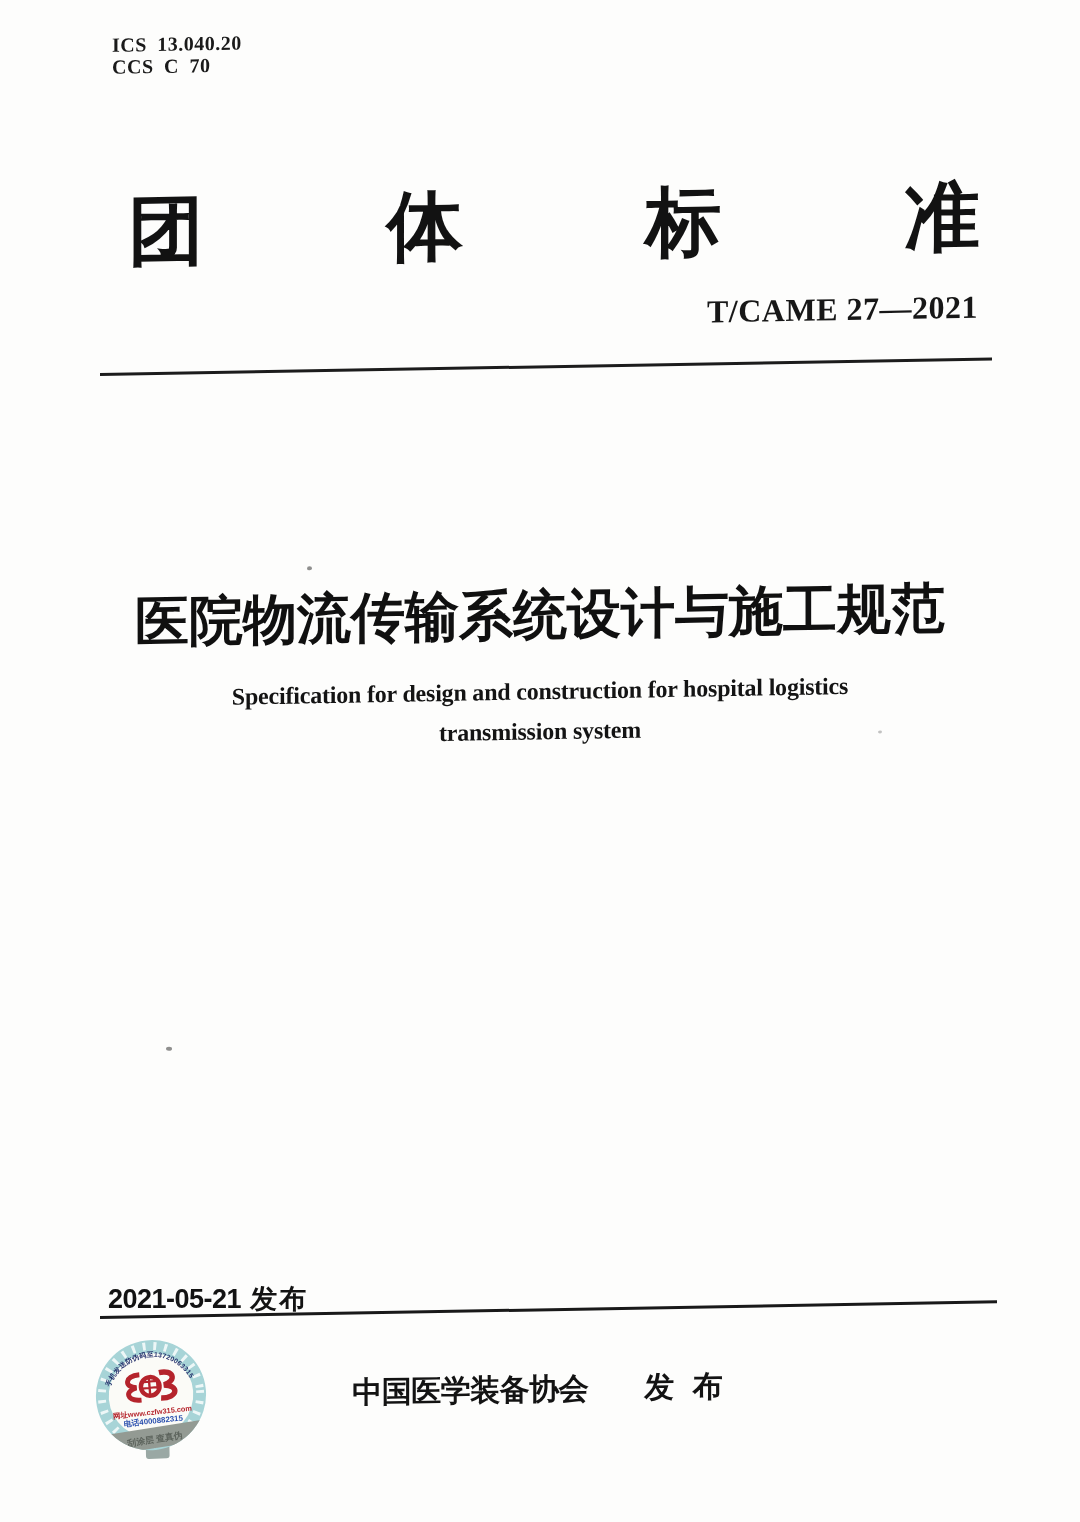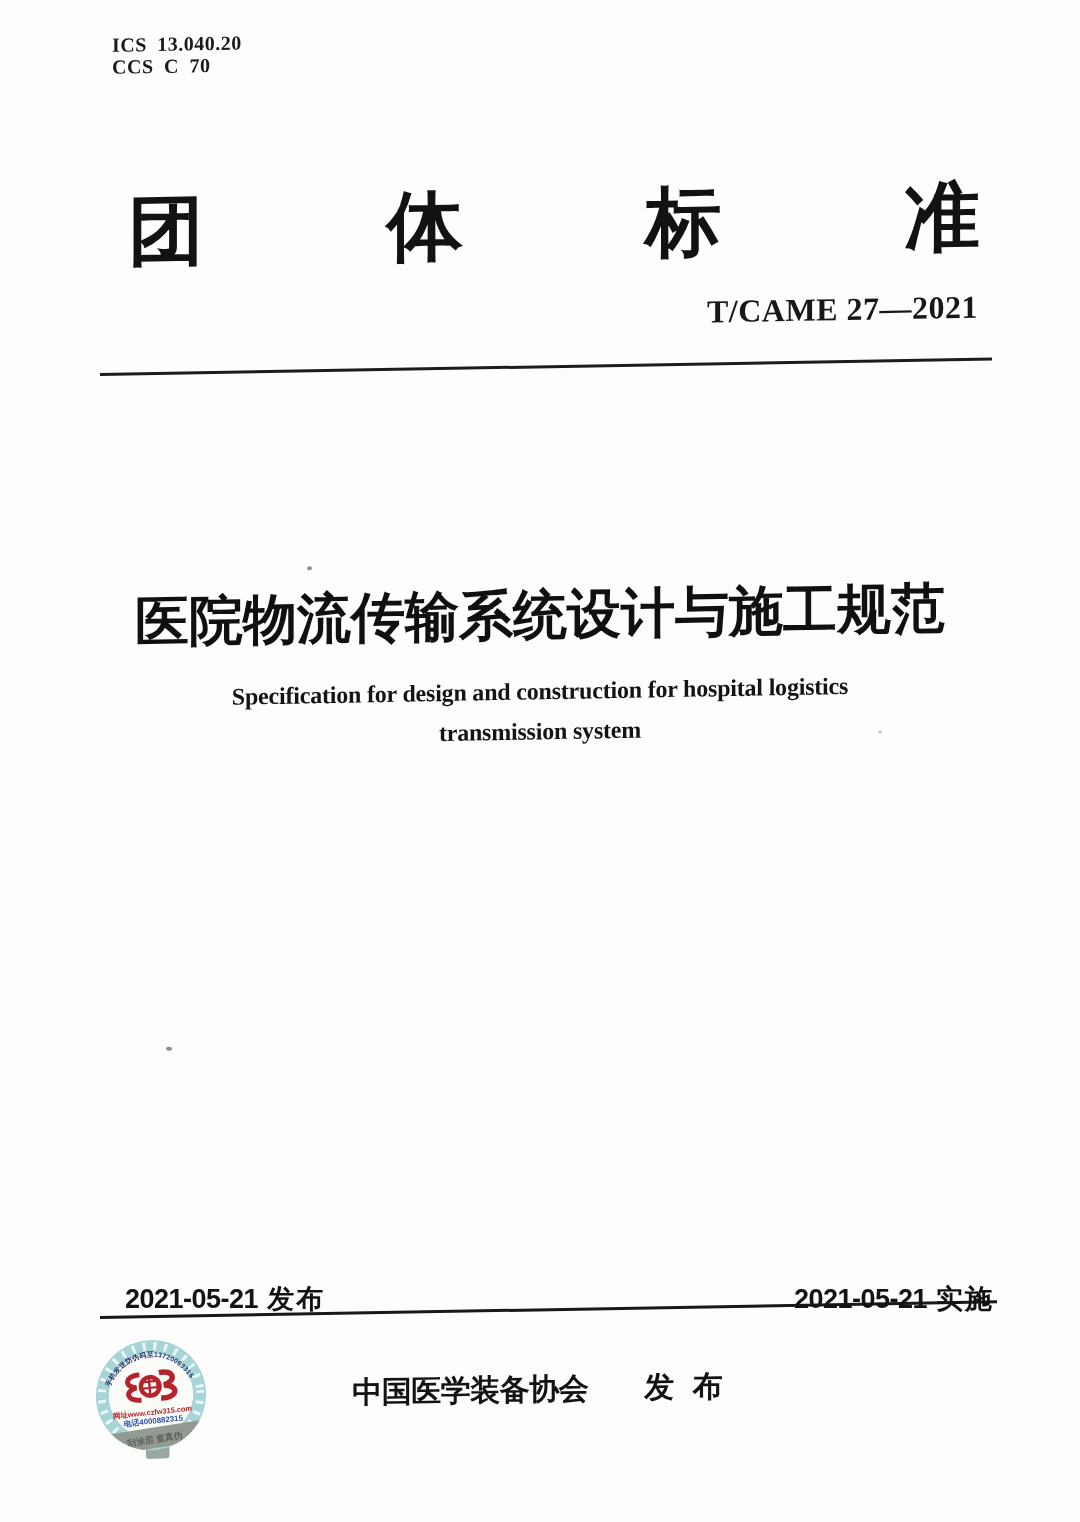--- a/index.html
+++ b/index.html
@@ -81,21 +81,21 @@
     text-align: center;
     font-family: "Liberation Serif", serif;
     font-weight: 700;
     font-size: 24px;
     line-height: 40px;
     letter-spacing: -0.2px;
     color: #141414;
   }
   .dates-row {
     position: absolute;
-    left: 125px;
+    left: 108px;
     right: 86px;
     top: 1281px;
     display: flex;
     justify-content: space-between;
     font-size: 27px;
     font-weight: 700;
     color: #131313;
     letter-spacing: -0.5px;
   }
   .dates-row .d-label { margin-left: 9px; letter-spacing: 2px; }
@@ -208,18 +208,15 @@
         </g>
       </svg>
     </div>
 
   </div>
 
   <div class="dates-row">
     <div>
       <span>2021-05-21</span><span class="d-label">发布</span>
     </div>
-    <div>
-      <span>2021-05-21</span><span class="d-label">实施</span>
-    </div>
   </div>
 
 </div>
 
 </body></html>

